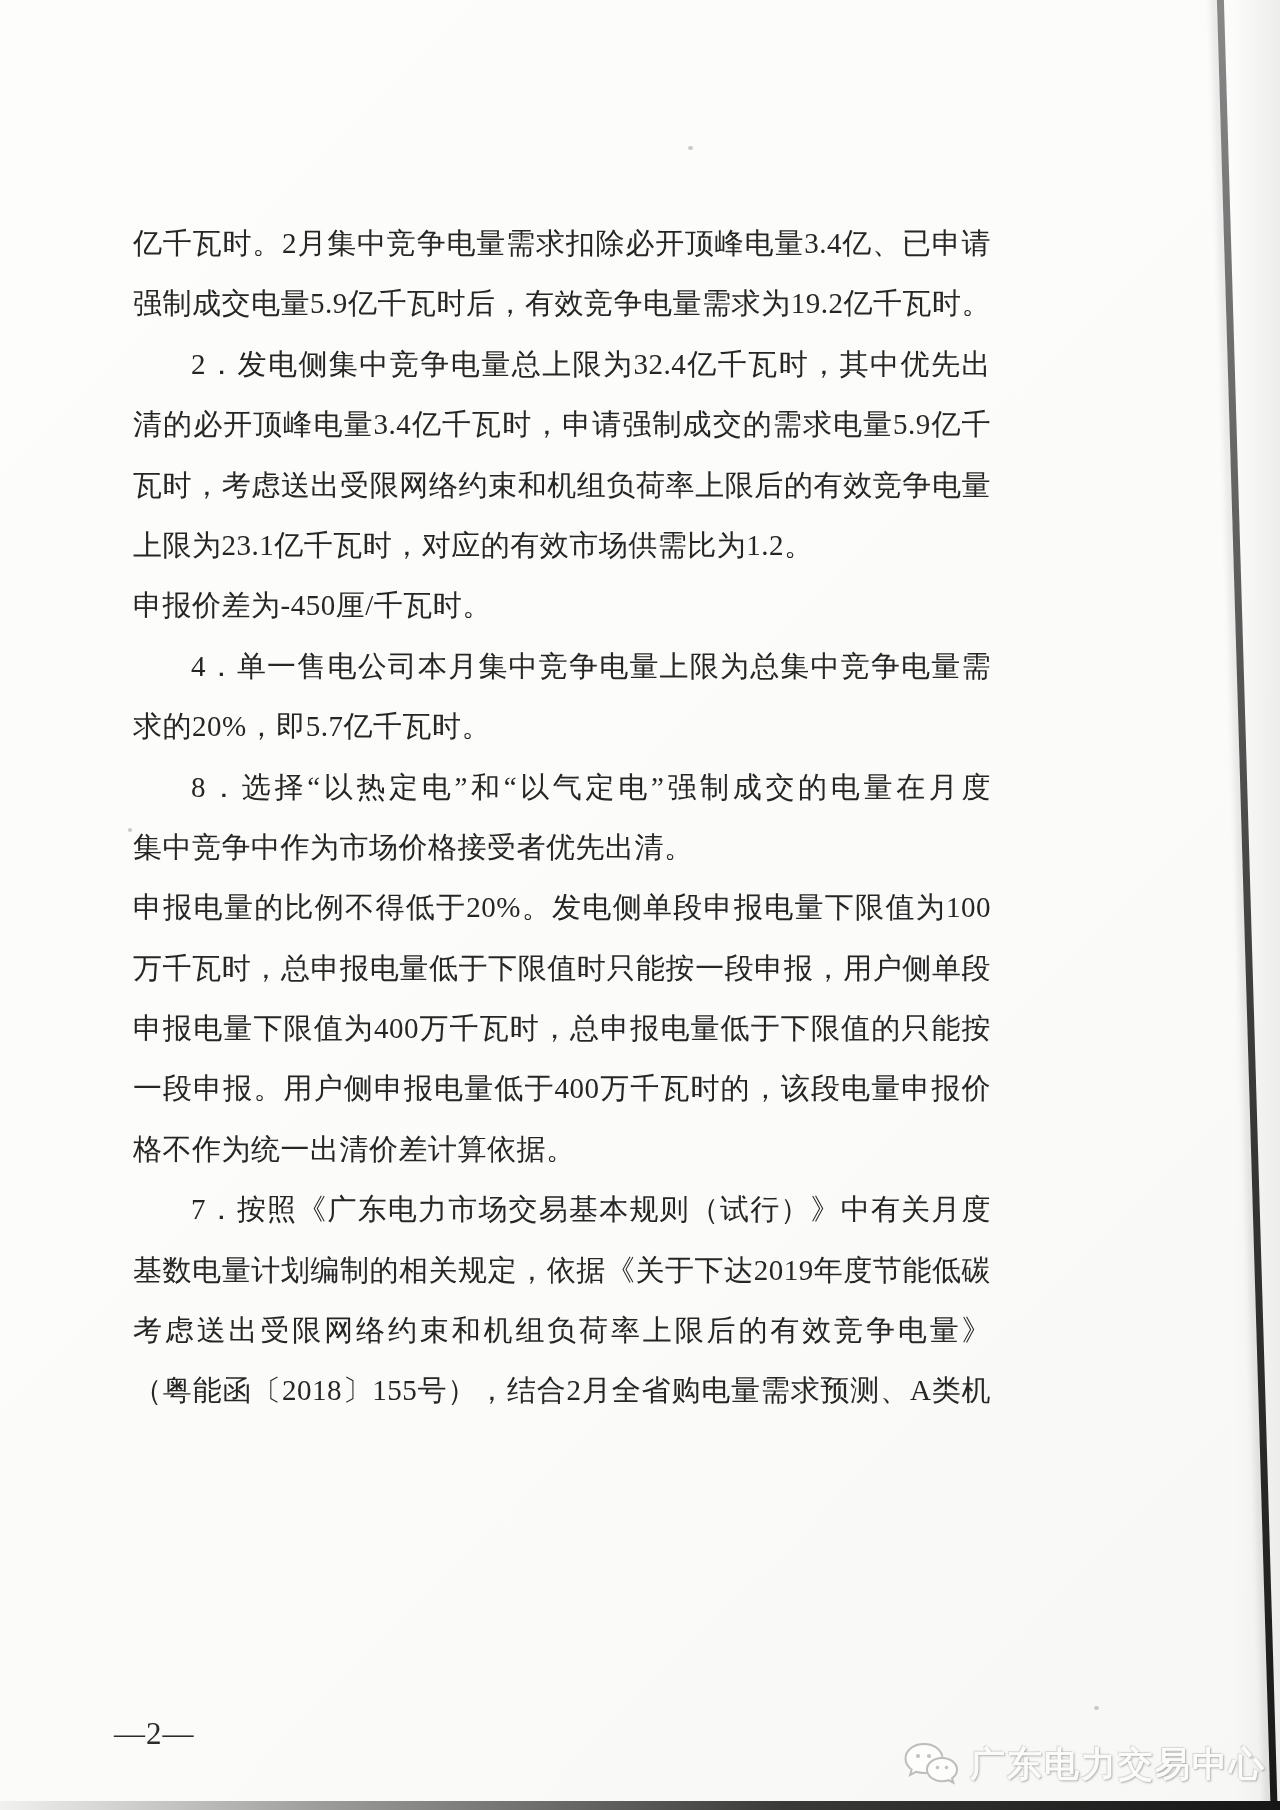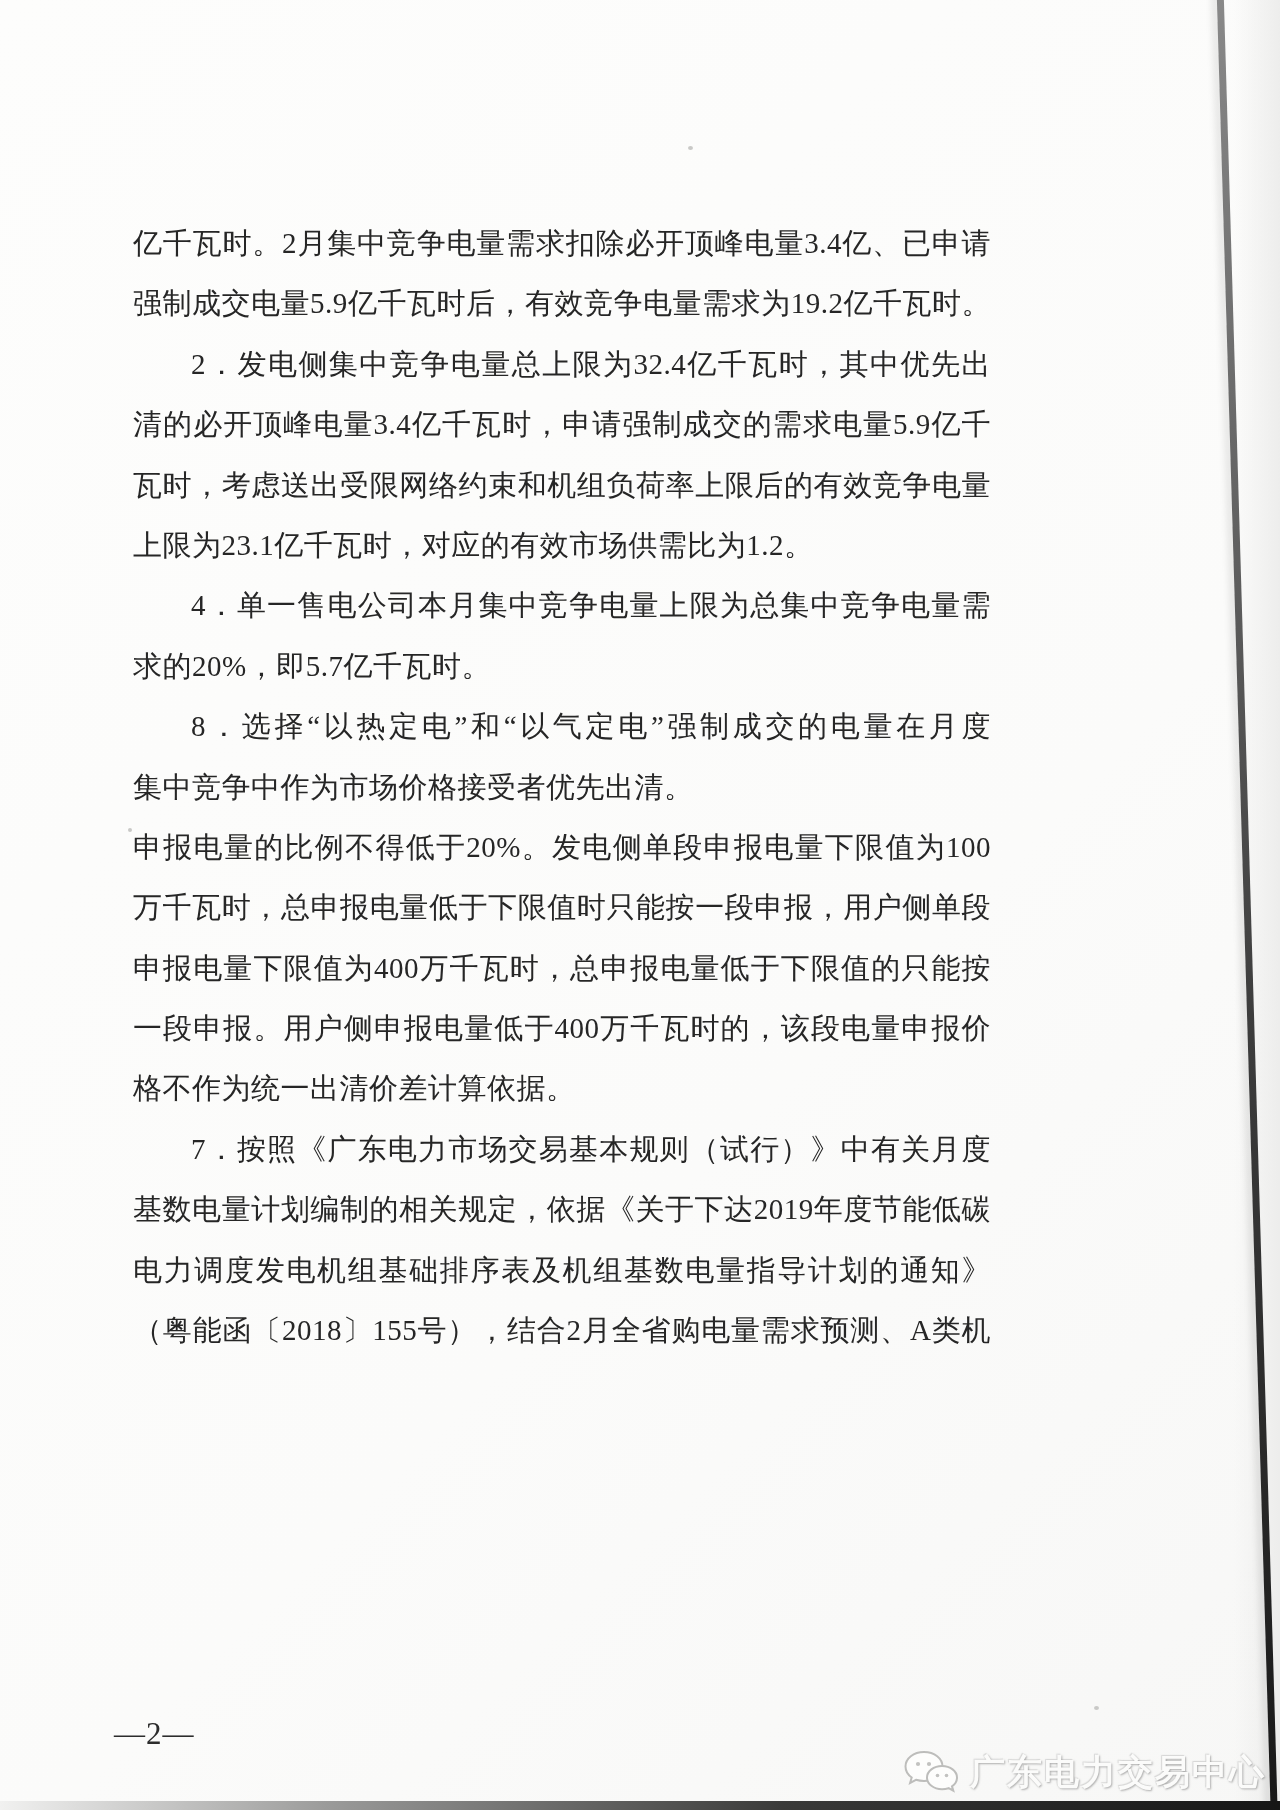--- a/index.html
+++ b/index.html
@@ -38,21 +38,21 @@
   }
   .line.indent { text-indent:58px; }
   .line.endline { text-align-last:left; }
   
   .page-number {
     position:absolute; left:114px; top:1716px;
     font-size:31px; color:#2c2c2c; letter-spacing:1px;
   }
   .watermark {
     position:absolute; left:902px; top:1740px;
-    display:flex; align-items:center; gap:12px;margin-top:8px;
+    display:flex; align-items:center; gap:12px;
   }
   .watermark-text {
     font-family:"Liberation Sans","DejaVu Sans",sans-serif;
     font-size:35px; font-weight:bold; color:#fbfbfa; letter-spacing:2px;
     text-shadow:1px 1px 2px rgba(125,125,125,0.6), -1px -1px 1px rgba(170,170,170,0.4);
     white-space:nowrap;
   }
   .wm-icon { display:block; }
   
   .speck { position:absolute; background:#c9c9c7; border-radius:50%; }
@@ -70,32 +70,33 @@
   <div class="speck" style="left:128px; top:828px; width:4px; height:4px;"></div>
   <div class="speck" style="left:1094px; top:1706px; width:5px; height:4px;"></div>
 
   <div class="textblock">
     <div class="line">亿千瓦时。2月集中竞争电量需求扣除必开顶峰电量3.4亿、已申请</div>
     <div class="line">强制成交电量5.9亿千瓦时后，有效竞争电量需求为19.2亿千瓦时。</div>
     <div class="line indent">2．发电侧集中竞争电量总上限为32.4亿千瓦时，其中优先出</div>
     <div class="line">清的必开顶峰电量3.4亿千瓦时，申请强制成交的需求电量5.9亿千</div>
     <div class="line">瓦时，考虑送出受限网络约束和机组负荷率上限后的有效竞争电量</div>
     <div class="line endline">上限为23.1亿千瓦时，对应的有效市场供需比为1.2。</div>
+    <div class="line endline">申报价差为-450厘/千瓦时。</div>
     <div class="line indent">4．单一售电公司本月集中竞争电量上限为总集中竞争电量需</div>
     <div class="line endline">求的20%，即5.7亿千瓦时。</div>
     <div class="line indent">8．选择“以热定电”和“以气定电”强制成交的电量在月度</div>
     <div class="line endline">集中竞争中作为市场价格接受者优先出清。</div>
     <div class="line">申报电量的比例不得低于20%。发电侧单段申报电量下限值为100</div>
     <div class="line">万千瓦时，总申报电量低于下限值时只能按一段申报，用户侧单段</div>
     <div class="line">申报电量下限值为400万千瓦时，总申报电量低于下限值的只能按</div>
     <div class="line">一段申报。用户侧申报电量低于400万千瓦时的，该段电量申报价</div>
     <div class="line endline">格不作为统一出清价差计算依据。</div>
     <div class="line indent">7．按照《广东电力市场交易基本规则（试行）》中有关月度</div>
     <div class="line">基数电量计划编制的相关规定，依据《关于下达2019年度节能低碳</div>
-    <div class="line">电力调度发电机组基础排序表及机组基数电量指导计划的通知》</div>
+    <div class="line">考虑送出受限网络约束和机组负荷率上限后的有效竞争电量》</div>
     <div class="line">（粤能函〔2018〕155号），结合2月全省购电量需求预测、A类机</div>
   </div>
 
   <div class="page-number">—2—</div>
 
   <div class="watermark">
     <svg class="wm-icon" width="56" height="48" viewBox="0 0 56 48">
       <g fill="#fdfdfc" stroke="#bdbdbb" stroke-width="2">
         <path d="M22 4 C11.5 4 3.5 10.5 3.5 18.5 c0 4.4 2.4 8.3 6.2 11 l-1.6 5.4 5.9-3.1 c2.5 0.8 5.2 1.2 8 1.2 10.5 0 18.5-6.5 18.5-14.5 S32.5 4 22 4 Z"></path>
         <path d="M40 18 c8.3 0 15 5.2 15 11.6 0 3.5-2 6.7-5 8.8 l1.3 4.3-4.7-2.5 c-2 0.6-4.2 1-6.6 1-8.3 0-15-5.2-15-11.6 S31.7 18 40 18 Z"></path>

